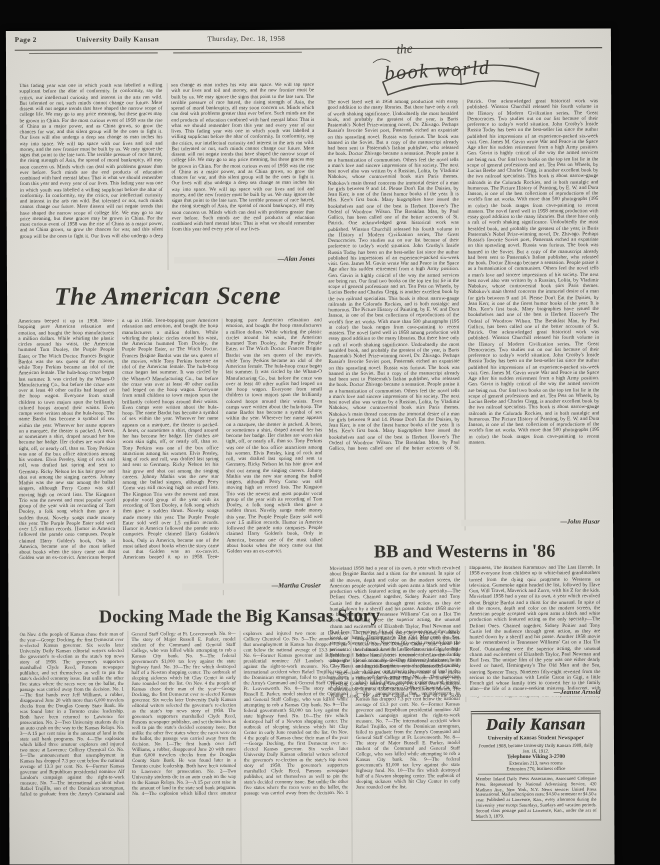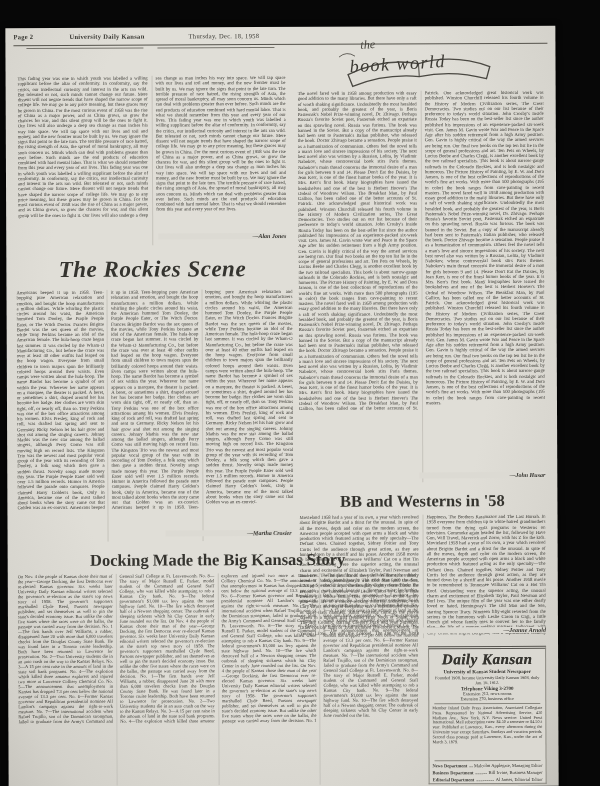--- a/index.html
+++ b/index.html
@@ -56,21 +56,21 @@
   .bookworld-byline{ top:446px; left:412px; width:126px; }
   .american-byline { top:503px; left:158px; width:126px; }
   .bb-byline       { top:601px; left:412px; width:126px; }
   
   .bookworld-head { position:absolute; top:10px; left:298px; width:236px; height:54px; transform:rotate(-3deg); }
   .book-doodle { position:absolute; left:30px; top:4px; }
   .bw-the  { position:absolute; left:58px; top:-2px; font-style:italic; font-size:12px; color:#44423c; }
   .bw-main { position:absolute; left:46px; top:16px; font-style:italic; font-size:18px; letter-spacing:1.5px; color:#3c3a34; }
   
   .masthead {
-    position:absolute; top:620px; left:420px; width:118px; height:138px;
+    position:absolute; top:620px; left:420px; width:118px; height:100px;
     border:1px solid #8a8880; border-top:3px double #55534e;
     padding:2px 3px; overflow:hidden; background:#dbd9d2;
   }
   .mast-title { text-align:center; font-size:15px; font-weight:bold; font-style:italic; letter-spacing:0.5px; text-shadow:0.3px 0 #35342f; }
   .mast-sub { text-align:center; font-size:5px; font-weight:bold; margin-top:1px; }
   .mast-founded { text-align:center; font-size:4.3px; margin-top:1px; }
   .mast-phone { text-align:center; font-size:5px; font-weight:bold; margin-top:1px; }
   .mast-ext { text-align:center; font-size:4.4px; }
   .mast-rule { border-top:1px solid #8a8880; margin:2px 2px; }
   .mast-member { font-size:4.2px; line-height:4.8px; text-align:justify; height:52px; overflow:hidden; }
@@ -104,27 +104,27 @@
       <path d="M85 23 L85 36" stroke="#4a4842" stroke-width="1"></path>
       <path d="M6 12 Q14 6 22 12" fill="none" stroke="#4a4842" stroke-width="0.8"></path>
     </svg>
     <span class="bw-the">the</span>
     <span class="bw-main">book world</span>
   </div>
   <div class="body bookworld-body">The novel fared well in 1958 among production with essay good addition to the many libraries. But there have only a raft of worth shaking significance. Undoubtedly the most heralded book, and probably the greatest of the year, is Boris Pasternak's Nobel Prize-winning novel, Dr. Zhivago. Perhaps Russia's favorite Soviet poet, Pasternak etched an expatriate on this sprawling novel. Russia was furious. The book was banned in the Soviet. But a copy of the manuscript already had been sent to Pasternak's Italian publisher, who released the book. Doctor Zhivago became a sensation. People praise it as a humanization of communism. Others feel the novel tells a man's love and sincere impressions of his society. The next best novel also was written by a Russian, Lolita, by Vladimir Nabokov, whose controversial book stirs Paris themes. Nabokov's main thread concerns the immortal desire of a man for girls between 9 and 14. Please Don't Eat the Daisies, by Jean Kerr, is one of the finest humor books of the year. It is Mrs. Kerr's first book. Many biographies have issued the bookshelves and one of the best is Herbert Hoover's The Ordeal of Woodrow Wilson. The Breakfast Man, by Paul Gallico, has been called one of the better accounts of St. Patrick. One acknowledged great historical work was published. Winston Churchill released his fourth volume in the History of Modern Civilization series, The Great Democracies. Two studies out on our list because of their preference to today's world situation. John Crosby's Inside Russia Today has been on the best-seller list since the author published his impressions of an experience-packed six-week visit. Gen. James M. Gavin wrote War and Peace in the Space Age after his sudden retirement from a high Army position. Gen. Gavin is highly critical of the way the armed services are being run. Our final two books on the top ten list lie in the scope of general professions and art. Ten Pets on Wheels, by Lucius Beebe and Charles Clegg, is another excellent book by the two railroad specialists. This book is about narrow-gauge railroads in the Colorado Rockies, and is both nostalgic and humorous. The Picture History of Painting, by E. W. and Dora Janson, is one of the best collections of reproductions of the world's fine art works. With more than 500 photographs (195 in color) the book ranges from cave-painting to recent masters. The novel fared well in 1958 among production with essay good addition to the many libraries. But there have only a raft of worth shaking significance. Undoubtedly the most heralded book, and probably the greatest of the year, is Boris Pasternak's Nobel Prize-winning novel, Dr. Zhivago. Perhaps Russia's favorite Soviet poet, Pasternak etched an expatriate on this sprawling novel. Russia was furious. The book was banned in the Soviet. But a copy of the manuscript already had been sent to Pasternak's Italian publisher, who released the book. Doctor Zhivago became a sensation. People praise it as a humanization of communism. Others feel the novel tells a man's love and sincere impressions of his society. The next best novel also was written by a Russian, Lolita, by Vladimir Nabokov, whose controversial book stirs Paris themes. Nabokov's main thread concerns the immortal desire of a man for girls between 9 and 14. Please Don't Eat the Daisies, by Jean Kerr, is one of the finest humor books of the year. It is Mrs. Kerr's first book. Many biographies have issued the bookshelves and one of the best is Herbert Hoover's The Ordeal of Woodrow Wilson. The Breakfast Man, by Paul Gallico, has been called one of the better accounts of St. Patrick. One acknowledged great historical work was published. Winston Churchill released his fourth volume in the History of Modern Civilization series, The Great Democracies. Two studies out on our list because of their preference to today's world situation. John Crosby's Inside Russia Today has been on the best-seller list since the author published his impressions of an experience-packed six-week visit. Gen. James M. Gavin wrote War and Peace in the Space Age after his sudden retirement from a high Army position. Gen. Gavin is highly critical of the way the armed services are being run. Our final two books on the top ten list lie in the scope of general professions and art. Ten Pets on Wheels, by Lucius Beebe and Charles Clegg, is another excellent book by the two railroad specialists. This book is about narrow-gauge railroads in the Colorado Rockies, and is both nostalgic and humorous. The Picture History of Painting, by E. W. and Dora Janson, is one of the best collections of reproductions of the world's fine art works. With more than 500 photographs (195 in color) the book ranges from cave-painting to recent masters. The novel fared well in 1958 among production with essay good addition to the many libraries. But there have only a raft of worth shaking significance. Undoubtedly the most heralded book, and probably the greatest of the year, is Boris Pasternak's Nobel Prize-winning novel, Dr. Zhivago. Perhaps Russia's favorite Soviet poet, Pasternak etched an expatriate on this sprawling novel. Russia was furious. The book was banned in the Soviet. But a copy of the manuscript already had been sent to Pasternak's Italian publisher, who released the book. Doctor Zhivago became a sensation. People praise it as a humanization of communism. Others feel the novel tells a man's love and sincere impressions of his society. The next best novel also was written by a Russian, Lolita, by Vladimir Nabokov, whose controversial book stirs Paris themes. Nabokov's main thread concerns the immortal desire of a man for girls between 9 and 14. Please Don't Eat the Daisies, by Jean Kerr, is one of the finest humor books of the year. It is Mrs. Kerr's first book. Many biographies have issued the bookshelves and one of the best is Herbert Hoover's The Ordeal of Woodrow Wilson. The Breakfast Man, by Paul Gallico, has been called one of the better accounts of St. Patrick. One acknowledged great historical work was published. Winston Churchill released his fourth volume in the History of Modern Civilization series, The Great Democracies. Two studies out on our list because of their preference to today's world situation. John Crosby's Inside Russia Today has been on the best-seller list since the author published his impressions of an experience-packed six-week visit. Gen. James M. Gavin wrote War and Peace in the Space Age after his sudden retirement from a high Army position. Gen. Gavin is highly critical of the way the armed services are being run. Our final two books on the top ten list lie in the scope of general professions and art. Ten Pets on Wheels, by Lucius Beebe and Charles Clegg, is another excellent book by the two railroad specialists. This book is about narrow-gauge railroads in the Colorado Rockies, and is both nostalgic and humorous. The Picture History of Painting, by E. W. and Dora Janson, is one of the best collections of reproductions of the world's fine art works. With more than 500 photographs (195 in color) the book ranges from cave-painting to recent masters.</div>
   <div class="byline bookworld-byline">—John Husar</div>
 
   <div class="headline american-title">
-    <span class="ht">The Rockies Scene</span>
+    <span class="ht">The American Scene</span>
   </div>
   <div class="body american-body">Americans beeped it up in 1958. Teen-bopping pure American relaxation and emotion, and bought the hoop manufacturers a million dollars. While whirling the plastic circles around his waist, the American hummed Tom Dooley, the Purple People Eater, or The Witch Doctor. Frances Brigitte Bardot was the sex queen of the movies, while Tony Perkins became an idol of the American female. The hula-hoop craze began last summer. It was circled by the Wham-O Manufacturing Co., but before the craze was over at least 40 other outfits had leaped on the hoop wagon. Everyone from small children to town majors spun the brilliantly colored hoops around their waists. Even camps were written about the hula-hoop. The name Bardot has become a symbol of sex within the year. Wherever her name appears on a marquee, the theater is packed. A beret, or sometimes a shirt, draped around her has become her badge. Her clothes are worn skin tight, off, or nearly off, than so. Tony Perkins was one of the box office attractions among his women. Elvis Presley, king of rock and roll, was drafted last spring and sent to Germany. Ricky Nelson let his hair grow and shot out among the singing careers. Johnny Mathis was the new star among the ballad singers, although Perry Como was still moving high on record lists. The Kingston Trio was the newest and most popular vocal group of the year with its recording of Tom Dooley, a folk song which then gave a sudden thrust. Novelty songs made money this year. The Purple People Eater sold well over 1.5 million records. Humor in America followed the parade onto campuses. People claimed Harry Golden's book, Only in America, became one of the most talked about books when the story came out that Golden was an ex-convict. Americans beeped it up in 1958. Teen-bopping pure American relaxation and emotion, and bought the hoop manufacturers a million dollars. While whirling the plastic circles around his waist, the American hummed Tom Dooley, the Purple People Eater, or The Witch Doctor. Frances Brigitte Bardot was the sex queen of the movies, while Tony Perkins became an idol of the American female. The hula-hoop craze began last summer. It was circled by the Wham-O Manufacturing Co., but before the craze was over at least 40 other outfits had leaped on the hoop wagon. Everyone from small children to town majors spun the brilliantly colored hoops around their waists. Even camps were written about the hula-hoop. The name Bardot has become a symbol of sex within the year. Wherever her name appears on a marquee, the theater is packed. A beret, or sometimes a shirt, draped around her has become her badge. Her clothes are worn skin tight, off, or nearly off, than so. Tony Perkins was one of the box office attractions among his women. Elvis Presley, king of rock and roll, was drafted last spring and sent to Germany. Ricky Nelson let his hair grow and shot out among the singing careers. Johnny Mathis was the new star among the ballad singers, although Perry Como was still moving high on record lists. The Kingston Trio was the newest and most popular vocal group of the year with its recording of Tom Dooley, a folk song which then gave a sudden thrust. Novelty songs made money this year. The Purple People Eater sold well over 1.5 million records. Humor in America followed the parade onto campuses. People claimed Harry Golden's book, Only in America, became one of the most talked about books when the story came out that Golden was an ex-convict. Americans beeped it up in 1958. Teen-bopping pure American relaxation and emotion, and bought the hoop manufacturers a million dollars. While whirling the plastic circles around his waist, the American hummed Tom Dooley, the Purple People Eater, or The Witch Doctor. Frances Brigitte Bardot was the sex queen of the movies, while Tony Perkins became an idol of the American female. The hula-hoop craze began last summer. It was circled by the Wham-O Manufacturing Co., but before the craze was over at least 40 other outfits had leaped on the hoop wagon. Everyone from small children to town majors spun the brilliantly colored hoops around their waists. Even camps were written about the hula-hoop. The name Bardot has become a symbol of sex within the year. Wherever her name appears on a marquee, the theater is packed. A beret, or sometimes a shirt, draped around her has become her badge. Her clothes are worn skin tight, off, or nearly off, than so. Tony Perkins was one of the box office attractions among his women. Elvis Presley, king of rock and roll, was drafted last spring and sent to Germany. Ricky Nelson let his hair grow and shot out among the singing careers. Johnny Mathis was the new star among the ballad singers, although Perry Como was still moving high on record lists. The Kingston Trio was the newest and most popular vocal group of the year with its recording of Tom Dooley, a folk song which then gave a sudden thrust. Novelty songs made money this year. The Purple People Eater sold well over 1.5 million records. Humor in America followed the parade onto campuses. People claimed Harry Golden's book, Only in America, became one of the most talked about books when the story came out that Golden was an ex-convict.</div>
   <div class="byline american-byline">—Martha Crosier</div>
 
   <div class="headline bb-title">
-    <span class="ht">BB and Westerns in '58</span>
+    <span class="ht">BB and Westerns in '86</span>
   </div>
   <div class="body bb-body">Movieland 1958 had a year of its own, a year which revolved about Brigitte Bardot and a thirst for the unusual. In spite of all the moves, depth and color on the modern screen, the American people accepted with open arms a black and white production which featured acting as the only specialty—The Defiant Ones. Chained together, Sidney Poitier and Tony Curtis led the audience through great action, as they are hunted down by a sheriff and his posse. Another 1958 movie to be remembered is Tennessee Williams' Cat on a Hot Tin Roof. Outstanding were the superior acting, the unusual charm and excitement of Elizabeth Taylor, Paul Newman and Burl Ives. The unique film of the year was one either dearly loved or hated, Hemingway's The Old Man and the Sea, starring Spencer Tracy. Nineteen fifty-eight reverted from the serious to the humorous with Leslie Caron in Gigi, a little French girl whose family tries to convert her to the family plan—the life of a money-seeking mistress. Indiscreet, with Cary Grant and Ingrid Bergman, was a sophisticated comedy of super-class manners. Adult Westerns came to the movie screen in a manner that recalled High Noon or Shane, with The Big Country, starring Gregory Peck and Jean Simmons. Other notable films of 1958 included The Horse's Mouth, The Young Lions, Me and the Colonel, The Inn of the Sixth Happiness, The Brothers Karamazov and The Last Hurrah. In 1958 everyone from children up to white-haired grandmothers turned from the dying quiz programs to Westerns on television. Gunsmoke again headed the list, followed by Have Gun, Will Travel, Maverick and Zorro, with his Z for the kids. Movieland 1958 had a year of its own, a year which revolved about Brigitte Bardot and a thirst for the unusual. In spite of all the moves, depth and color on the modern screen, the American people accepted with open arms a black and white production which featured acting as the only specialty—The Defiant Ones. Chained together, Sidney Poitier and Tony Curtis led the audience through great action, as they are hunted down by a sheriff and his posse. Another 1958 movie to be remembered is Tennessee Williams' Cat on a Hot Tin Roof. Outstanding were the superior acting, the unusual charm and excitement of Elizabeth Taylor, Paul Newman and Burl Ives. The unique film of the year was one either dearly loved or hated, Hemingway's The Old Man and the Sea, starring Spencer Tracy. Nineteen fifty-eight reverted from the serious to the humorous with Leslie Caron in Gigi, a little French girl whose family tries to convert her to the family plan—the life of a money-seeking mistress. Indiscreet, with Cary Grant and Ingrid Bergman, was a sophisticated comedy of super-class manners. Adult Westerns came to the movie screen in a manner that recalled High Noon or Shane, with The Big Country, starring Gregory Peck and Jean Simmons. Other notable films of 1958 included The Horse's Mouth, The Young Lions, Me and the Colonel, The Inn of the Sixth Happiness, The Brothers Karamazov and The Last Hurrah. In 1958 everyone from children up to white-haired grandmothers turned from the dying quiz programs to Westerns on television. Gunsmoke again headed the list, followed by Have Gun, Will Travel, Maverick and Zorro, with his Z for the kids.</div>
   <div class="byline bb-byline">—Jeanne Arnold</div>
 
   <div class="headline docking-title">
     <span class="ht">Docking Made the Big Kansas Story</span>
   </div>
   <div class="body docking-body">On Nov. 4 the people of Kansas chose their man of the year—George Docking, the first Democrat ever re-elected Kansas governor. Six weeks later University Daily Kansan editorial writers selected the governor's re-election as the state's top news story of 1958. The governor's supporters marshalled Clyde Reed, Parsons newspaper publisher, and set themselves as well to pin the state's decided economy issue. But unlike the other five states where the races were on the ballot, the passage was carried away from the decision. No. 1—The first hands over Jeff Williams, a rubber, disappeared June 20 with more than 6,000 travelers checks from the Douglas County State Bank. He was found later in a Toronto cruise leadership. Both have been returned to Lawrence for prosecution. No. 2—Two University students die in an auto crash on the way to the Kansas Relays. No. 3—A 15 per cent raise in the amount of land in the state soil bank programs. No. 4—The explosion which killed three amateur explorers and injured two more at Lawrence Colliery Chemical Co. No. 5—The announcement that unemployment in Kansas has dropped 7.3 per cent below the national average of 13.3 per cent. No. 6—Former Kansas governor and Republican presidential nominee Alf Landon's campaign against the right-to-work measure. No. 7—The international accident when Rafael Trujillo, son of the Dominican strongman, failed to graduate from the Army's Command and General Staff College at Ft. Leavenworth. No. 8—The story of Major Russell E. Parker, model student of the Command and General Staff College, who was killed while attempting to rob a Kansas City bank. No. 9—The federal government's $1,000 tax levy against the state highway fund. No. 10—The fire which destroyed half of a Newton shopping center. The outbreak of sleeping sickness which hit Clay Center in early June rounded out the list. On Nov. 4 the people of Kansas chose their man of the year—George Docking, the first Democrat ever re-elected Kansas governor. Six weeks later University Daily Kansan editorial writers selected the governor's re-election as the state's top news story of 1958. The governor's supporters marshalled Clyde Reed, Parsons newspaper publisher, and set themselves as well to pin the state's decided economy issue. But unlike the other five states where the races were on the ballot, the passage was carried away from the decision. No. 1—The first hands over Jeff Williams, a rubber, disappeared June 20 with more than 6,000 travelers checks from the Douglas County State Bank. He was found later in a Toronto cruise leadership. Both have been returned to Lawrence for prosecution. No. 2—Two University students die in an auto crash on the way to the Kansas Relays. No. 3—A 15 per cent raise in the amount of land in the state soil bank programs. No. 4—The explosion which killed three amateur explorers and injured two more at Lawrence Colliery Chemical Co. No. 5—The announcement that unemployment in Kansas has dropped 7.3 per cent below the national average of 13.3 per cent. No. 6—Former Kansas governor and Republican presidential nominee Alf Landon's campaign against the right-to-work measure. No. 7—The international accident when Rafael Trujillo, son of the Dominican strongman, failed to graduate from the Army's Command and General Staff College at Ft. Leavenworth. No. 8—The story of Major Russell E. Parker, model student of the Command and General Staff College, who was killed while attempting to rob a Kansas City bank. No. 9—The federal government's $1,000 tax levy against the state highway fund. No. 10—The fire which destroyed half of a Newton shopping center. The outbreak of sleeping sickness which hit Clay Center in early June rounded out the list. On Nov. 4 the people of Kansas chose their man of the year—George Docking, the first Democrat ever re-elected Kansas governor. Six weeks later University Daily Kansan editorial writers selected the governor's re-election as the state's top news story of 1958. The governor's supporters marshalled Clyde Reed, Parsons newspaper publisher, and set themselves as well to pin the state's decided economy issue. But unlike the other five states where the races were on the ballot, the passage was carried away from the decision. No. 1—The first hands over Jeff Williams, a rubber, disappeared June 20 with more than 6,000 travelers checks from the Douglas County State Bank. He was found later in a Toronto cruise leadership. Both have been returned to Lawrence for prosecution. No. 2—Two University students die in an auto crash on the way to the Kansas Relays. No. 3—A 15 per cent raise in the amount of land in the state soil bank programs. No. 4—The explosion which killed three amateur explorers and injured two more at Lawrence Colliery Chemical Co. No. 5—The announcement that unemployment in Kansas has dropped 7.3 per cent below the national average of 13.3 per cent. No. 6—Former Kansas governor and Republican presidential nominee Alf Landon's campaign against the right-to-work measure. No. 7—The international accident when Rafael Trujillo, son of the Dominican strongman, failed to graduate from the Army's Command and General Staff College at Ft. Leavenworth. No. 8—The story of Major Russell E. Parker, model student of the Command and General Staff College, who was killed while attempting to rob a Kansas City bank. No. 9—The federal government's $1,000 tax levy against the state highway fund. No. 10—The fire which destroyed half of a Newton shopping center. The outbreak of sleeping sickness which hit Clay Center in early June rounded out the list.</div>
 
   <div class="masthead">

